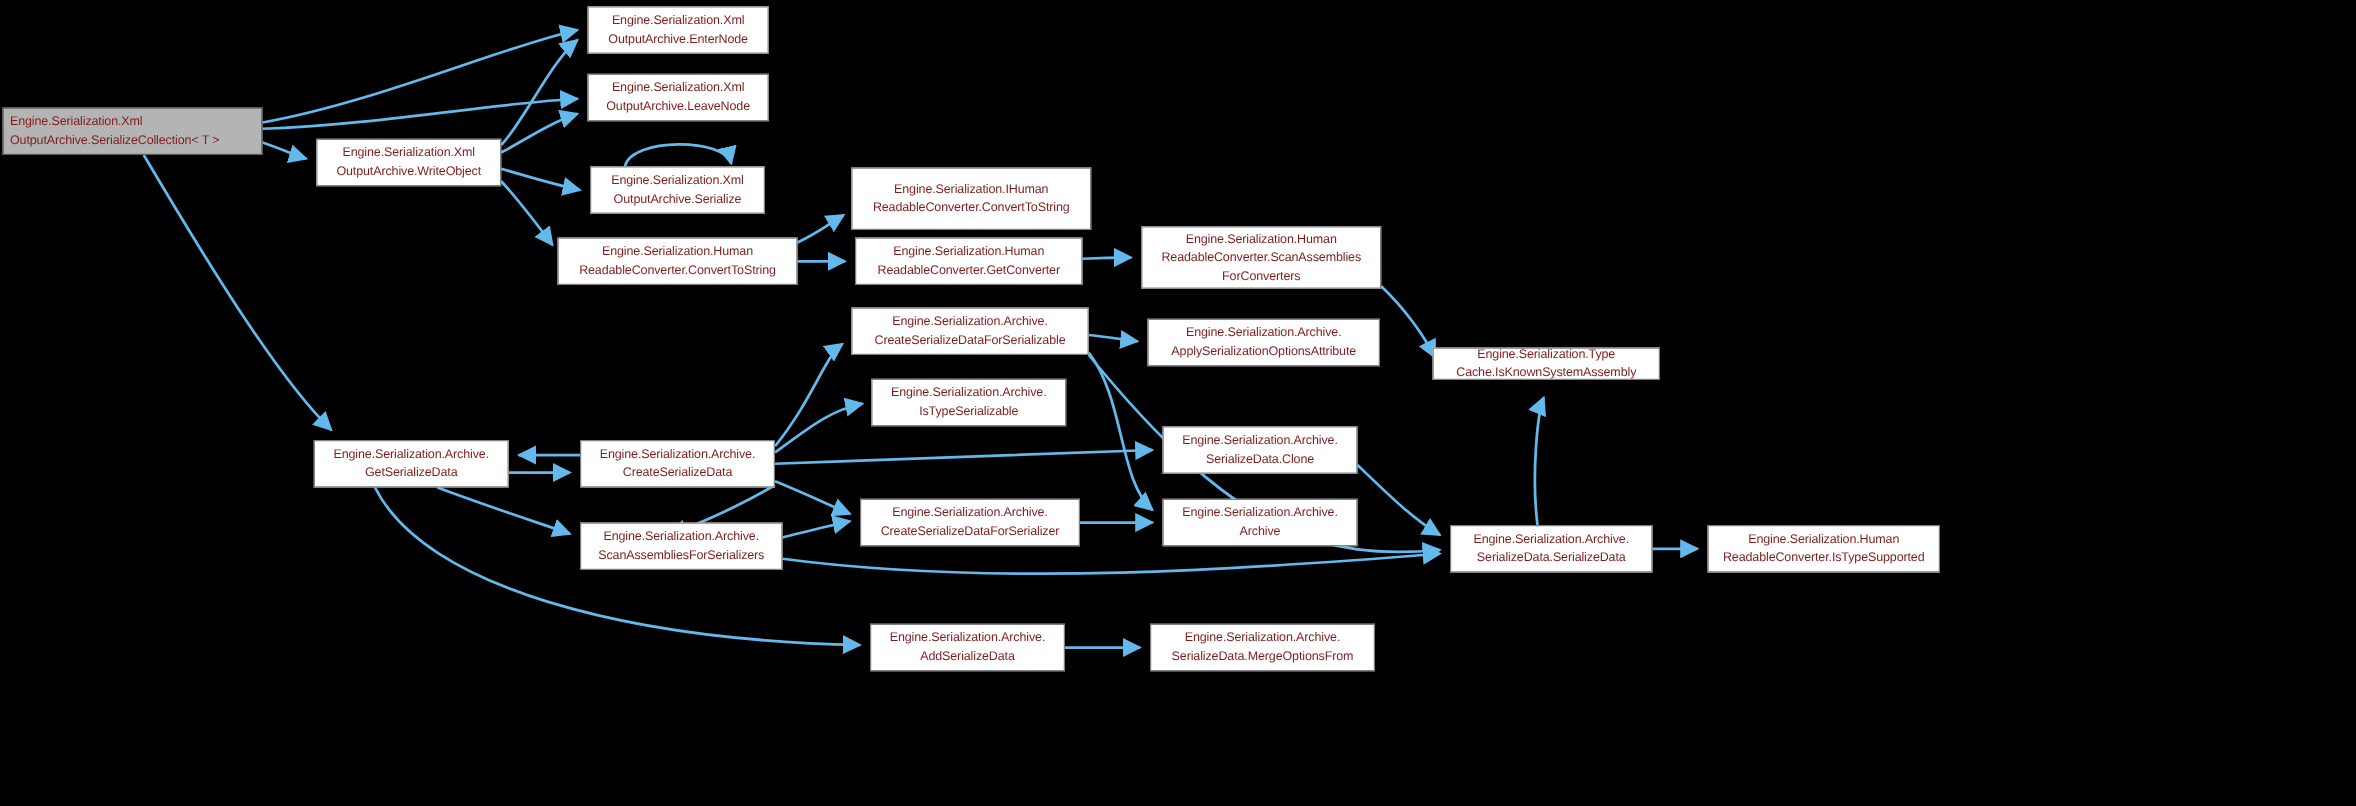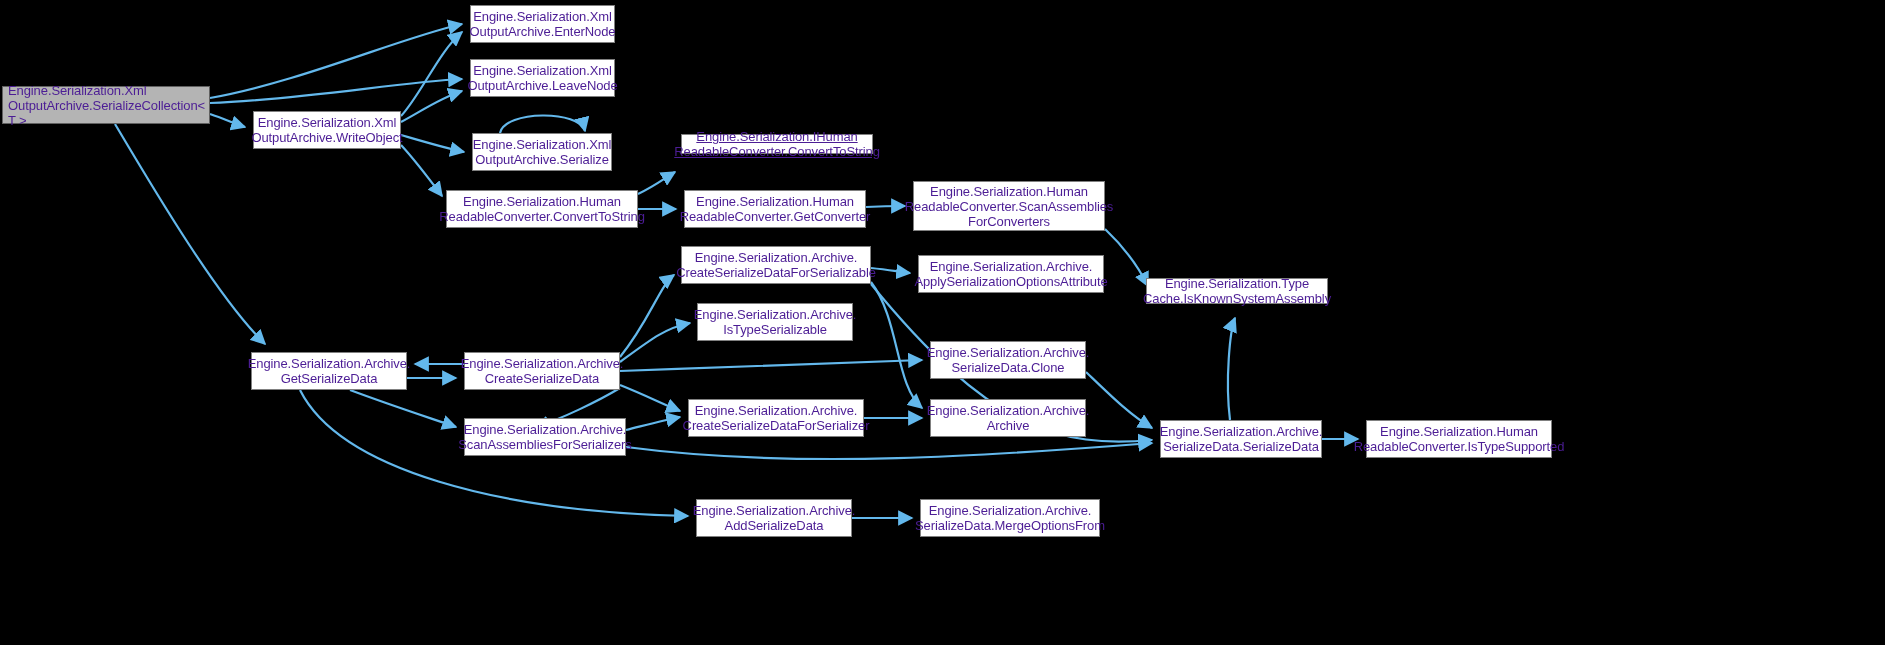--- a/index.html
+++ b/index.html
@@ -22,22 +22,22 @@
     top: 0;
     width: 1885px;
     height: 645px;
     pointer-events: none;
   }
   .node {
     position: absolute;
     box-sizing: border-box;
     background: #ffffff;
     border: 1px solid #808080;
-    color: #4c1d95;
-    font-size: 13px;
+    color: #7f1d1d;
+    font-size: 10px;
     line-height: 15px;
     text-align: center;
     display: flex;
     align-items: center;
     justify-content: center;
     white-space: pre-line;
     letter-spacing: -0.1px;
     z-index: 5;
     padding: 0 2px;
   }
@@ -102,21 +102,21 @@
       <div class="node" style="left: 470px; top: 5px; width: 145px; height: 38px;">Engine.Serialization.Xml
 OutputArchive.EnterNode</div>
       <div class="node" style="left: 470px; top: 59px; width: 145px; height: 38px;">Engine.Serialization.Xml
 OutputArchive.LeaveNode</div>
       <div class="node" style="left: 253px; top: 111px; width: 148px; height: 38px;">Engine.Serialization.Xml
 OutputArchive.WriteObject</div>
       <div class="node" style="left: 472px; top: 133px; width: 140px; height: 38px;">Engine.Serialization.Xml
 OutputArchive.Serialize</div>
       <div class="node" style="left: 446px; top: 190px; width: 192px; height: 38px;">Engine.Serialization.Human
 ReadableConverter.ConvertToString</div>
-      <div class="node" style="left: 681px; top: 134px; width: 192px; height: 20px; text-decoration: underline;">Engine.Serialization.IHuman
+      <div class="node" style="left: 681px; top: 134px; width: 192px; height: 50px;">Engine.Serialization.IHuman
 ReadableConverter.ConvertToString</div>
       <div class="node" style="left: 684px; top: 190px; width: 182px; height: 38px;">Engine.Serialization.Human
 ReadableConverter.GetConverter</div>
       <div class="node" style="left: 913px; top: 181px; width: 192px; height: 50px;">Engine.Serialization.Human
 ReadableConverter.ScanAssemblies
 ForConverters</div>
       <div class="node" style="left: 681px; top: 246px; width: 190px; height: 38px;">Engine.Serialization.Archive.
 CreateSerializeDataForSerializable</div>
       <div class="node" style="left: 918px; top: 255px; width: 186px; height: 38px;">Engine.Serialization.Archive.
 ApplySerializationOptionsAttribute</div>

